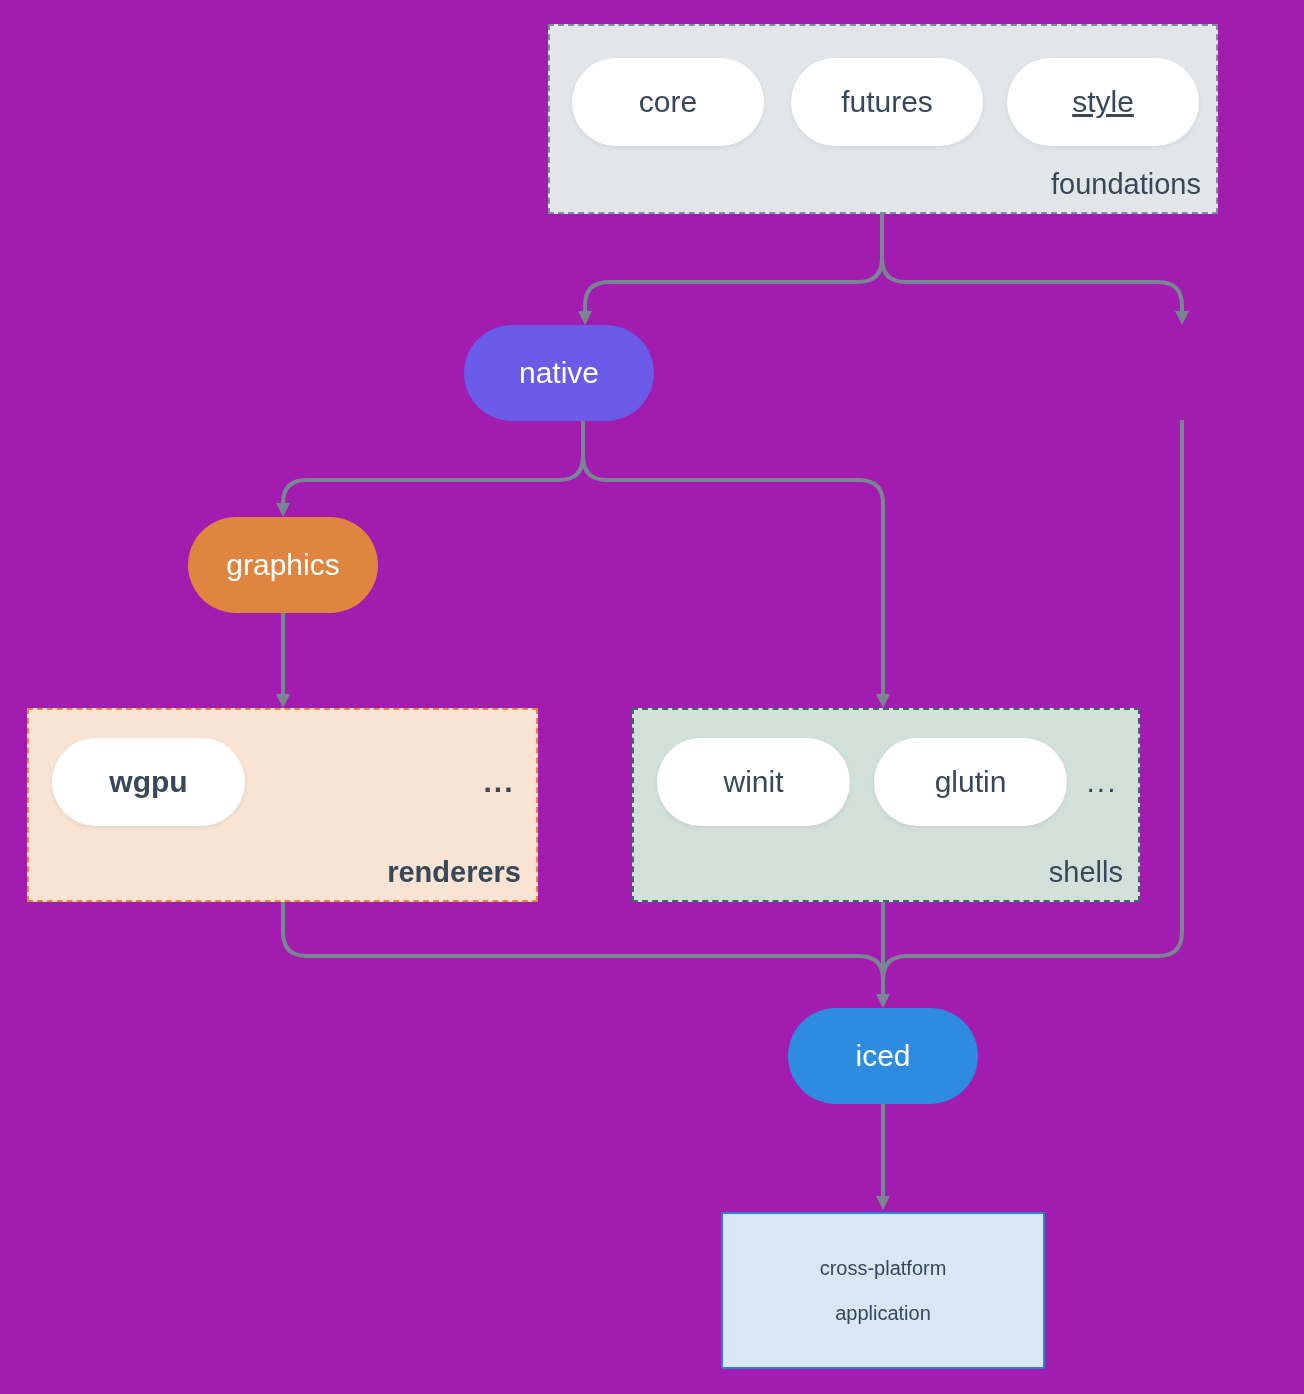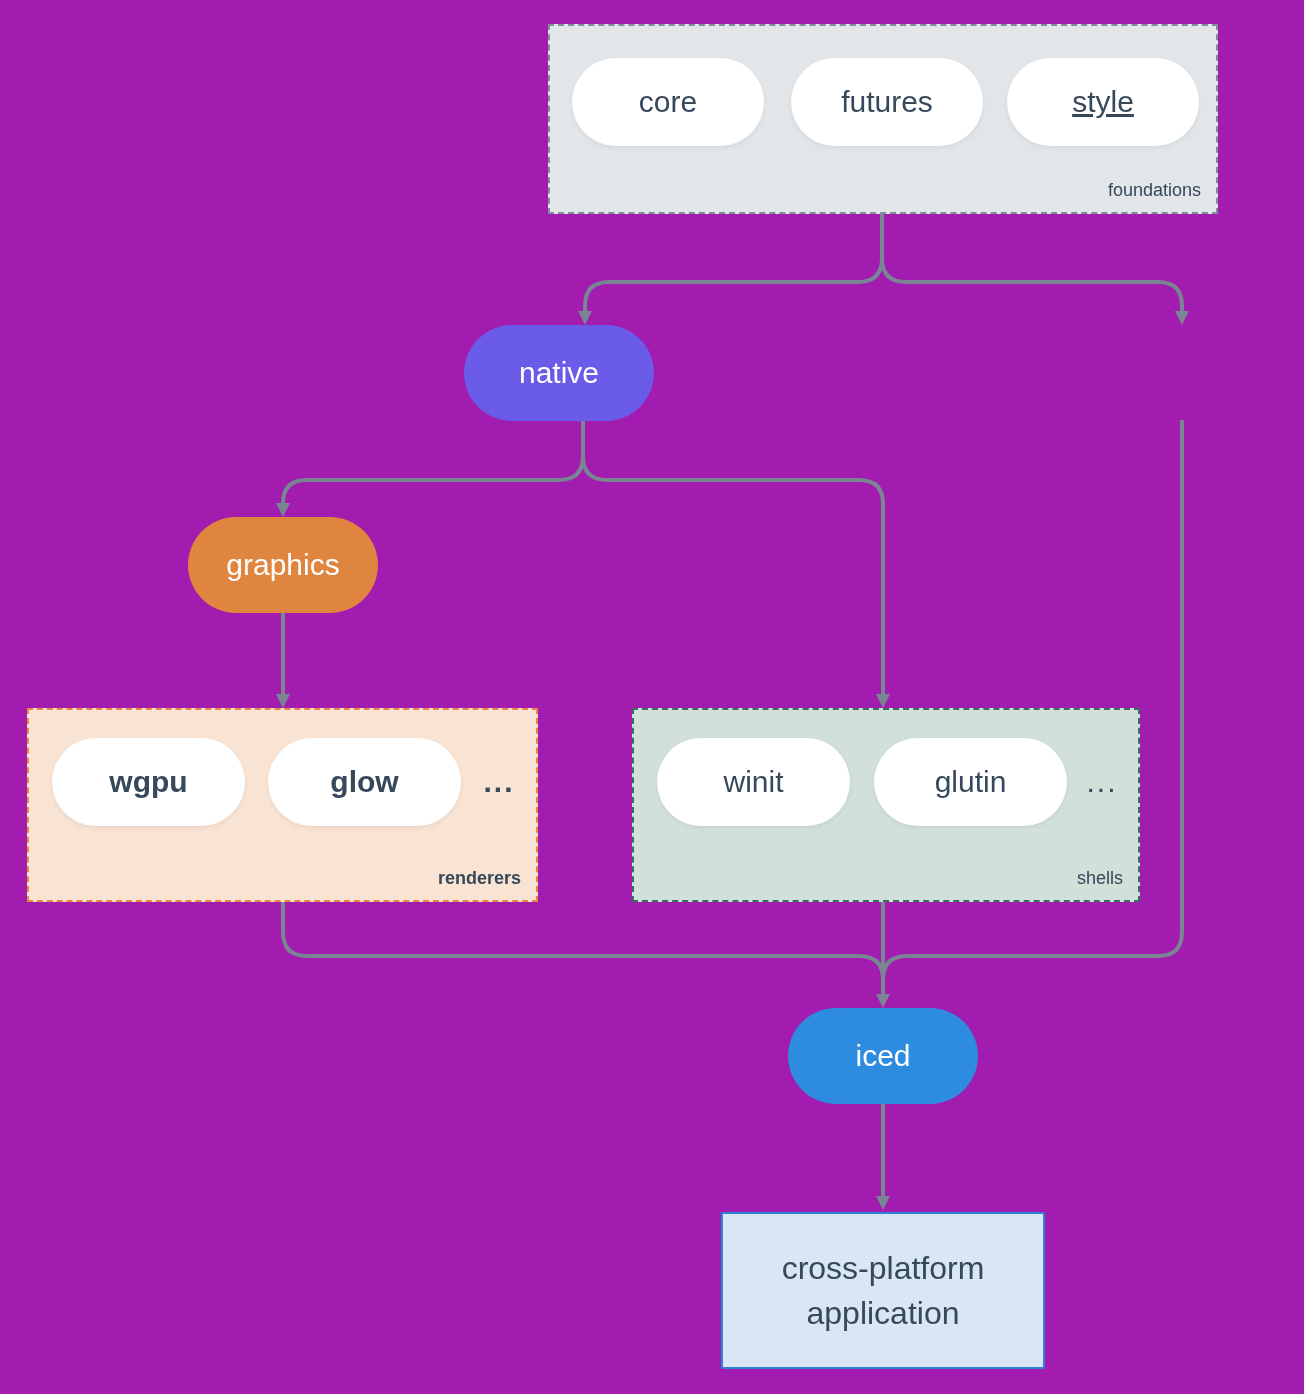--- a/index.html
+++ b/index.html
@@ -21,21 +21,21 @@
     position: absolute;
     box-sizing: border-box;
     border-width: 2px;
     border-style: dashed;
     z-index: 2;
   }
   .group-label {
     position: absolute;
     right: 15px;
     bottom: 11px;
-    font-size: 18px;
+    font-size: 29px;
     color: #36485a;
   }
   .pill {
     position: absolute;
     display: flex;
     align-items: center;
     justify-content: center;
     font-size: 30px;
     box-sizing: border-box;
   }
@@ -76,21 +76,21 @@
     width: 324px; height: 157px;
     box-sizing: border-box;
     background: #d8e6f6;
     border: 2px solid #2c83d5;
     border-radius: 2px;
     display: flex;
     flex-direction: column;
     align-items: center;
     justify-content: center;
     color: #36485a;
-    font-size: 32px;
+    font-size: 20px;
     line-height: 45px;
     z-index: 2;
   }
 </style>
 </head>
 <body>
 
 <div id="canvas">
 
   <svg id="wires" viewBox="0 0 1304 1394" xmlns="http://www.w3.org/2000/svg">
@@ -118,21 +118,20 @@
     <div class="pill white" style="left:457px; top:32px; width:192px;text-decoration:underline;">style</div>
     <div class="group-label">foundations</div>
   </div>
 
   <div class="pill node node-purple" style="left:464px; top:325px; width:190px;">native</div>
 
   <div class="pill node node-orange" style="left:188px; top:517px; width:190px;">graphics</div>
 
   <div id="renderers-box" class="group-box">
     <div class="pill white" style="left:23px; top:28px; width:193px;">wgpu</div>
-    <div class="pill white" style="left:239px; top:28px; width:193px;">glow</div>
     <div class="ellipsis" style="left:440px;">...</div>
     <div class="group-label">renderers</div>
   </div>
 
   <div id="shells-box" class="group-box">
     <div class="pill white" style="left:23px; top:28px; width:193px;">winit</div>
     <div class="pill white" style="left:240px; top:28px; width:193px;">glutin</div>
     <div class="ellipsis" style="left:438px;">...</div>
     <div class="group-label">shells</div>
   </div>

